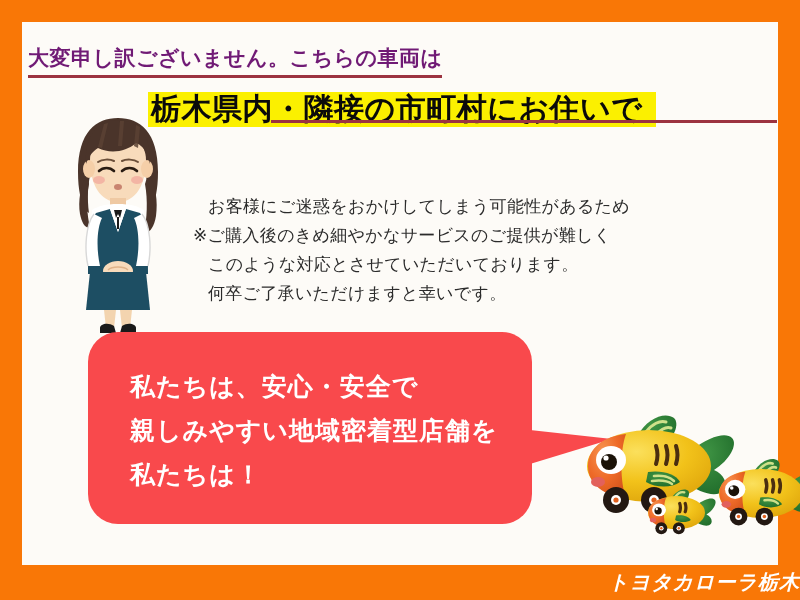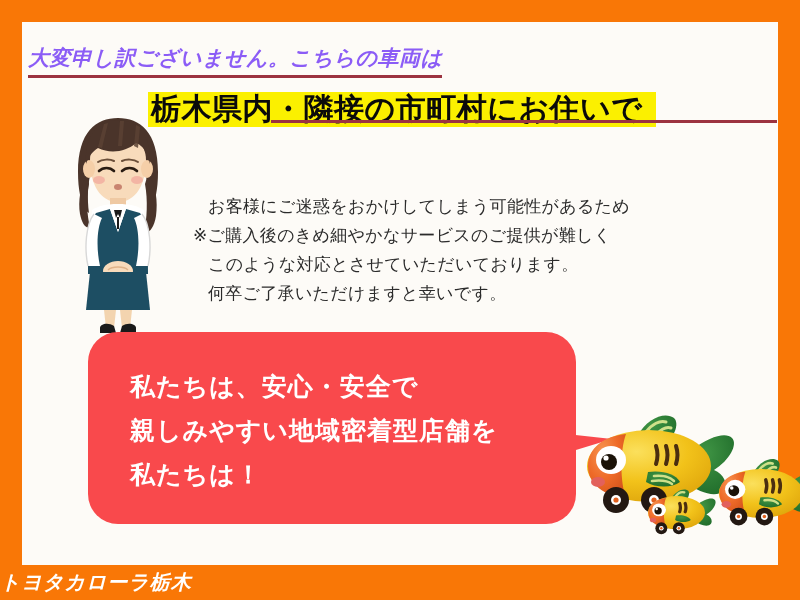--- a/index.html
+++ b/index.html
@@ -29,24 +29,23 @@
   
   #title-block {
     position: absolute;
     left: 6px;
     top: 22px;
     width: 414px;
   }
   #title-text {
     font-size: 21px;
     font-weight: bold;
-    color: #8b5cf6;
+    color: #701a75;
     letter-spacing: 0.5px;
     white-space: nowrap;
-    font-style: italic;
   }
   #title-rule {
     margin-top: 3px;
     height: 3px;
     width: 414px;
     background: #9C3340;
   }
 
   
   #heading-block {
@@ -104,21 +103,20 @@
 
   
   #bubble {
     position: absolute;
     left: 66px;
     top: 310px;
     width: 444px;
     height: 192px;
     background: #F9494C;
     border-radius: 30px;
-    padding-left: 44px;
   }
   #bubble-tail {
     position: absolute;
     left: 508px;
     top: 408px;
     width: 0;
     height: 0;
     border-top: 9px solid transparent;
     border-bottom: 25px solid transparent;
     border-left: 82px solid #F9494C;
@@ -146,21 +144,21 @@
     height: 35px;
     background: #F97706;
   }
   #footer-logo {
     position: absolute;
     left: 0;
     top: 0;
     width: 800px;
     height: 35px;
     line-height: 35px;
-    text-align: left;
+    text-align: right;
     color: #FFFFFF;
     font-size: 20px;
     font-weight: bold;
     font-style: italic;
     letter-spacing: 1px;
   }
 
   
   #woman {
     position: absolute;

